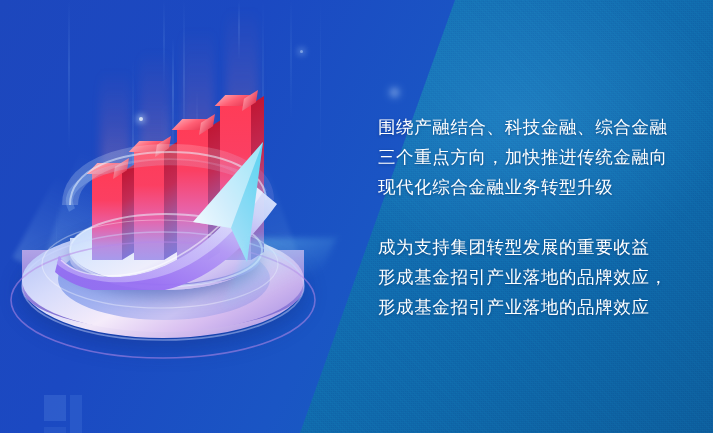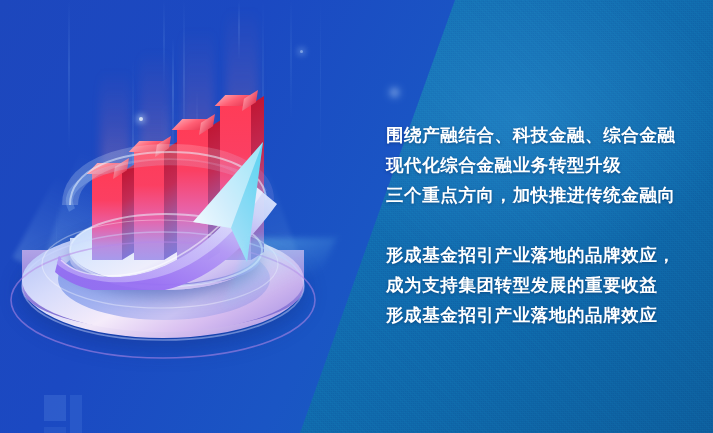--- a/index.html
+++ b/index.html
@@ -75,21 +75,21 @@
     transform-origin:0 0;}
   .bar .top{position:absolute;width:100%;height:16px;
     background:linear-gradient(130deg,#ff97a4 0%,#ff5f74 45%,#e83a55 100%);}
   .bar-glow{position:absolute;background:linear-gradient(180deg,rgba(255,130,150,0) 0%,rgba(255,120,140,.18) 50%,rgba(160,190,255,.12) 100%);filter:blur(4px);}
 
   
   #arrow{position:absolute;left:55px;top:130px;width:280px;height:160px;}
 
   
   #text-block{position:absolute;left:370px;top:104px;width:320px;}
-  .para{margin:16px;font-weight:bold;}
+  .para{margin:8px;}
   .para + .para{margin-top:30px;}
   .tline{
     color:#ffffff;
     font-size:17.5px;
     line-height:30px;
     letter-spacing:.6px;
     white-space:nowrap;
     text-shadow:0 1px 3px rgba(0,30,80,.45);
   }
 </style>
@@ -244,25 +244,25 @@
 
     <div style="position:absolute;left:236px;top:238px;width:86px;height:70px;
                 background:linear-gradient(150deg,rgba(126,214,246,.42),rgba(126,214,246,0) 70%);
                 transform:skewX(-22deg);filter:blur(3px);"></div>
   </div>
 
   <div id="text-block">
 
     <div class="para">
       <div class="tline">围绕产融结合、科技金融、综合金融</div>
+      <div class="tline">三个重点方向，加快推进传统金融向</div>
       <div class="tline">现代化综合金融业务转型升级</div>
-      <div class="tline">三个重点方向，加快推进传统金融向</div>
     </div>
 
     <div class="para">
+      <div class="tline">成为支持集团转型发展的重要收益</div>
       <div class="tline">形成基金招引产业落地的品牌效应，</div>
-      <div class="tline">成为支持集团转型发展的重要收益</div>
       <div class="tline">形成基金招引产业落地的品牌效应</div>
     </div>
 
   </div>
 
 </div>
 
 </body></html>

